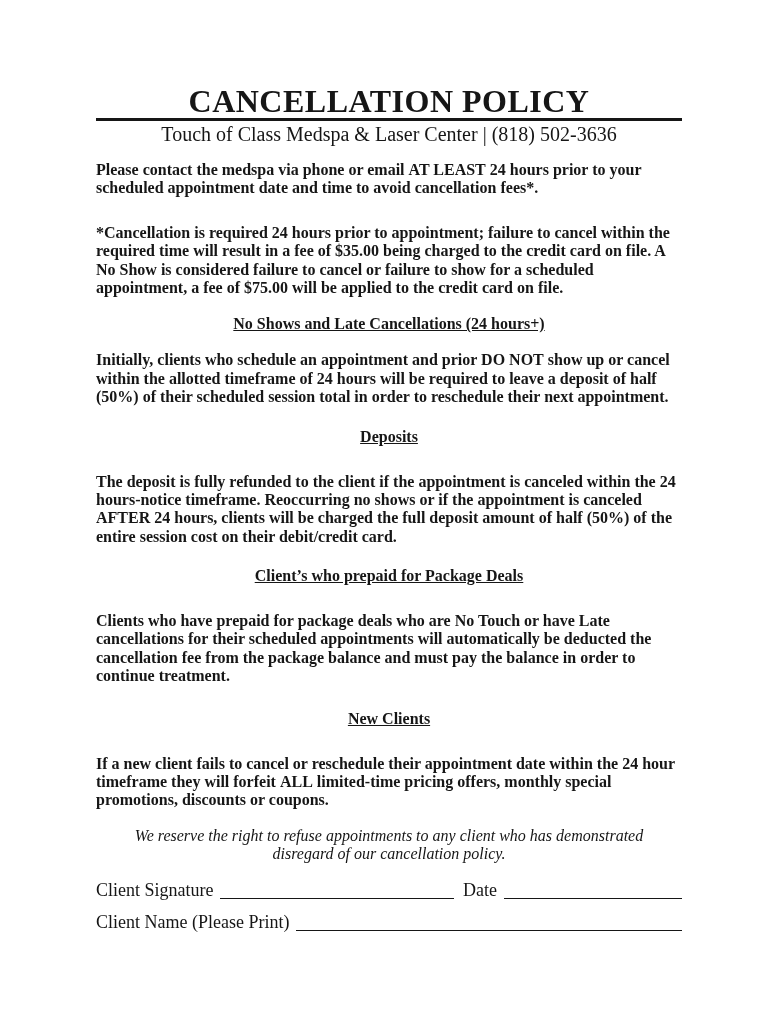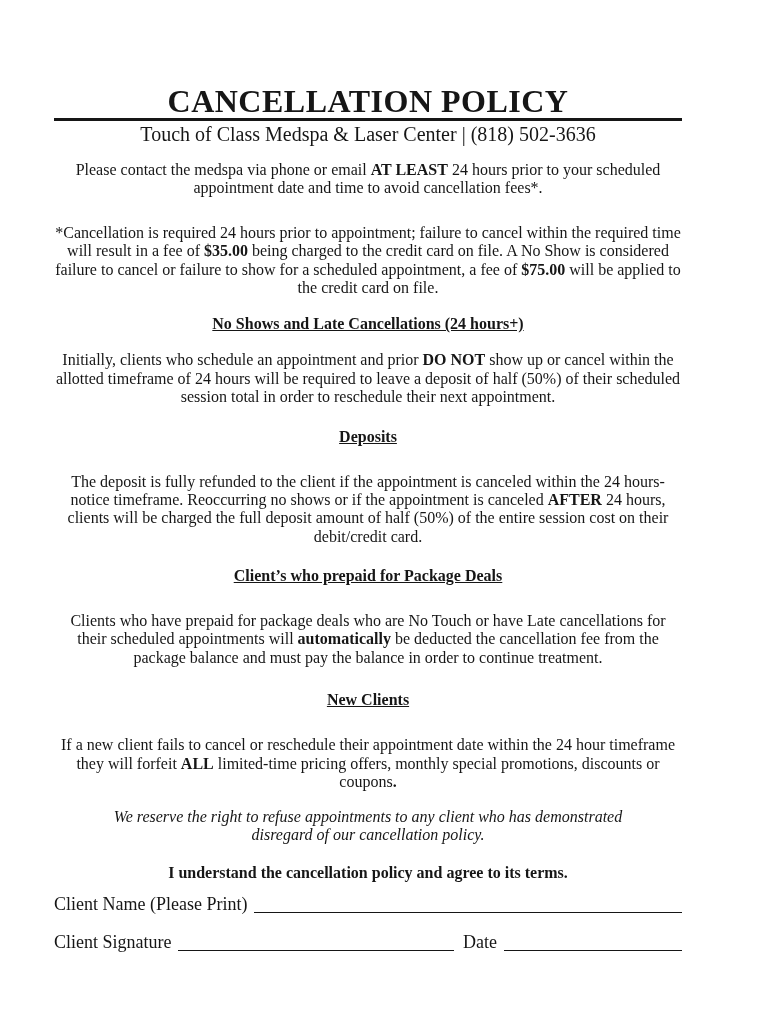--- a/index.html
+++ b/index.html
@@ -3,21 +3,21 @@
 <meta charset="utf-8">
 <style>
   * { box-sizing: border-box; }
   html, body { margin: 0; padding: 0; background: #ffffff; }
   .page {
     width: 770px;
     height: 1024px;
     background: var(--paper, #ffffff);
     color: var(--ink, #161616);
     font-family: "Liberation Serif", "DejaVu Serif", serif;
-    padding: 84px 88px 0 54px;
+    padding: 84px 88px 0 96px;
     overflow: hidden;
   }
   .doc-header {
     border-bottom: 3px solid var(--ink, #161616);
   }
   .doc-title {
     margin: 0;
     font-size: 32px;
     line-height: 34px;
     font-weight: bold;
@@ -39,21 +39,22 @@
     text-align: center;
     text-decoration: underline;
   }
   .section-heading.first { margin-top: 28px; }
   .section-heading.h2 { margin-top: 17px; }
   .section-heading.h5 { margin-top: 23px; }
   .body-para {
     margin: 26px 0 0;
     font-size: 16px;
     line-height: 1.15;
-    text-align: center;
+    text-align: left;
+    font-weight: bold;
   }
   .body-para.first { margin-top: 17px; }
   .refusal-notice {
     margin: 17px auto 0;
     max-width: 540px;
     font-size: 16px;
     line-height: 18px;
     font-style: italic;
     text-align: center;
   }
@@ -112,27 +113,26 @@
     <p class="body-para"><span>Clients who have prepaid for package deals who are No Touch or have Late cancellations for their scheduled appointments will </span><b>automatically</b><span> be deducted the cancellation fee from the package balance and must pay the balance in order to continue treatment.</span></p>
   </section>
 
   <section>
     <h2 class="section-heading h5">New Clients</h2>
     <p class="body-para"><span>If a new client fails to cancel or reschedule their appointment date within the 24 hour timeframe they will forfeit </span><b>ALL</b><span> limited-time pricing offers, monthly special promotions, discounts or coupons</span><b>.</b></p>
   </section>
 
   <p class="refusal-notice">We reserve the right to refuse appointments to any client who has demonstrated disregard of our cancellation policy.</p>
 
-  <p class="agreement">I understand the cancellation policy and agree to its terms.</p>
-
-  <div class="sig-row second">
-    <span class="sig-label">Client Name (Please Print)</span>
-    <span class="blank-line grow"></span>
-  </div>
 
   <div class="sig-row">
     <span class="sig-label">Client Signature</span>
     <span class="blank-line grow"></span>
     <span class="sig-label date-label">Date</span>
     <span class="blank-line date"></span>
   </div>
 
+  <div class="sig-row second">
+    <span class="sig-label">Client Name (Please Print)</span>
+    <span class="blank-line grow"></span>
+  </div>
+
 </div>
 
 </body></html>

